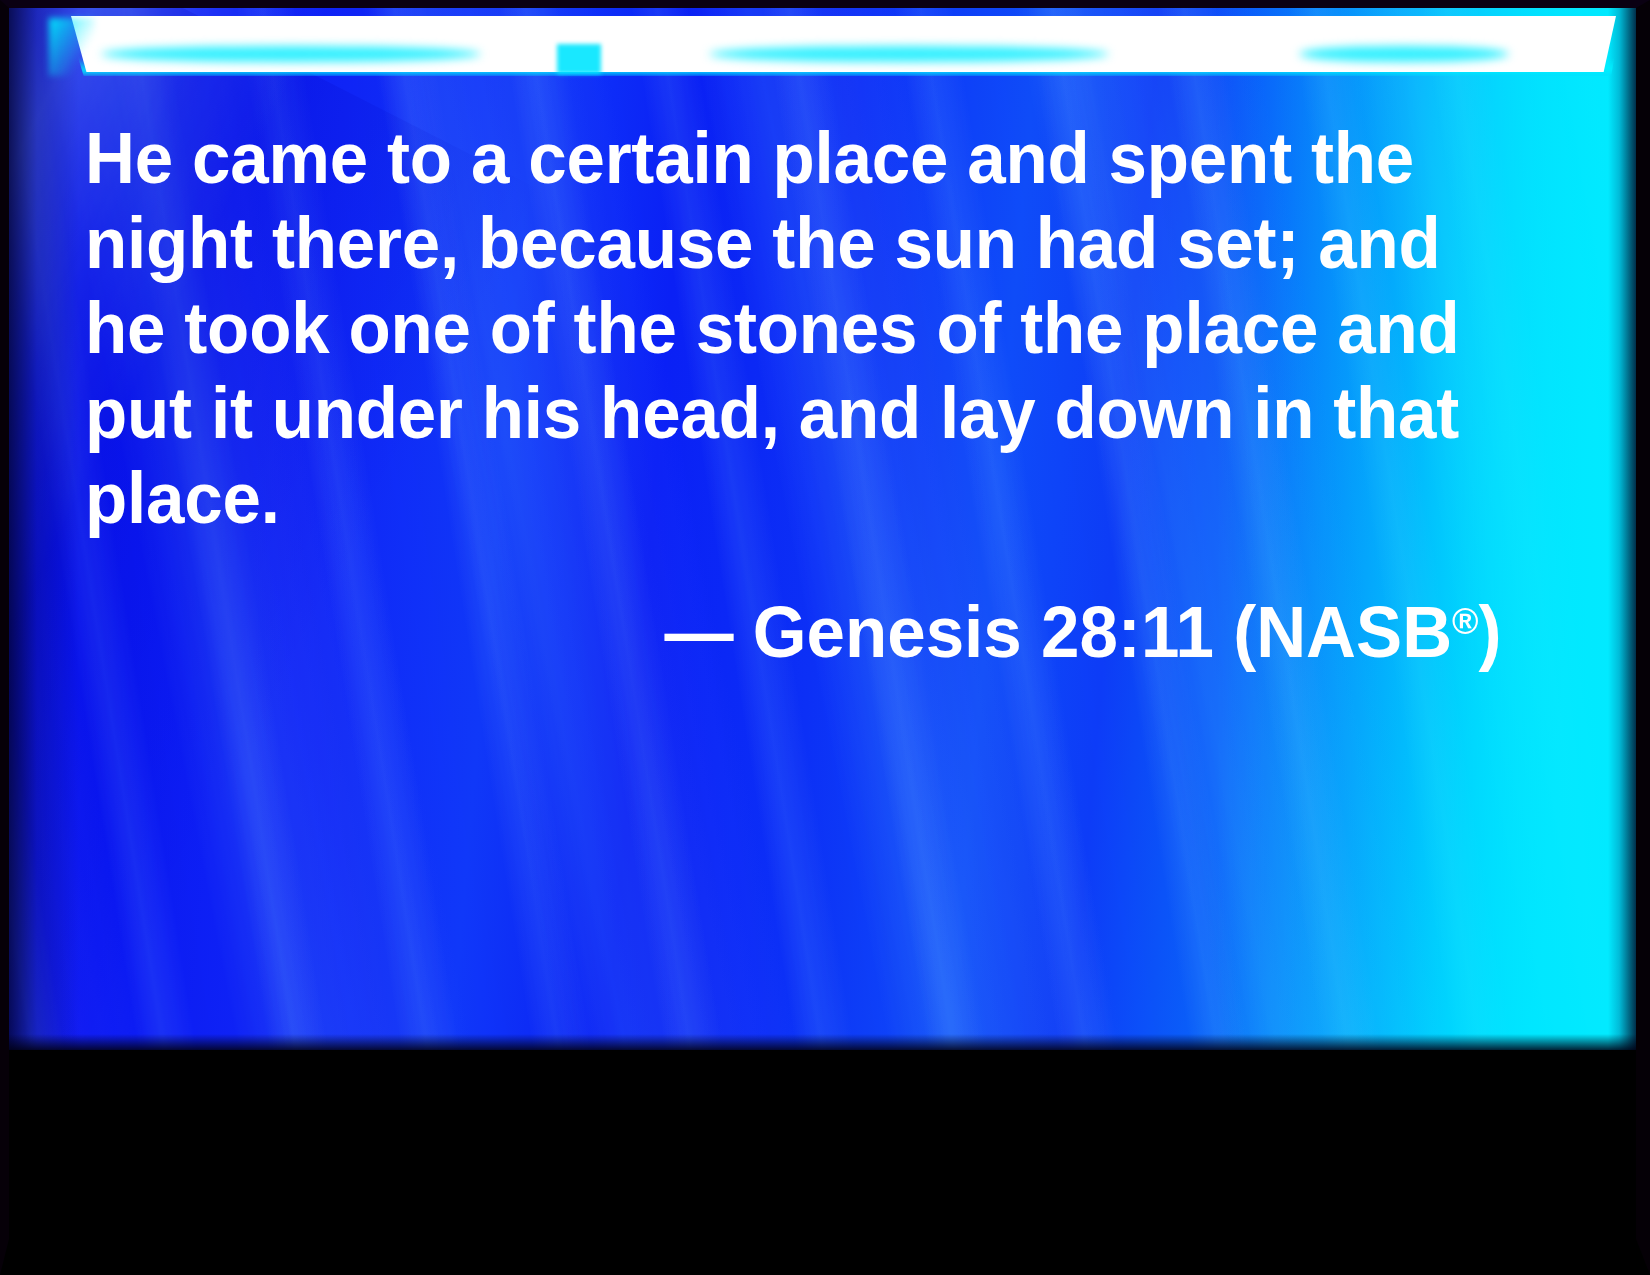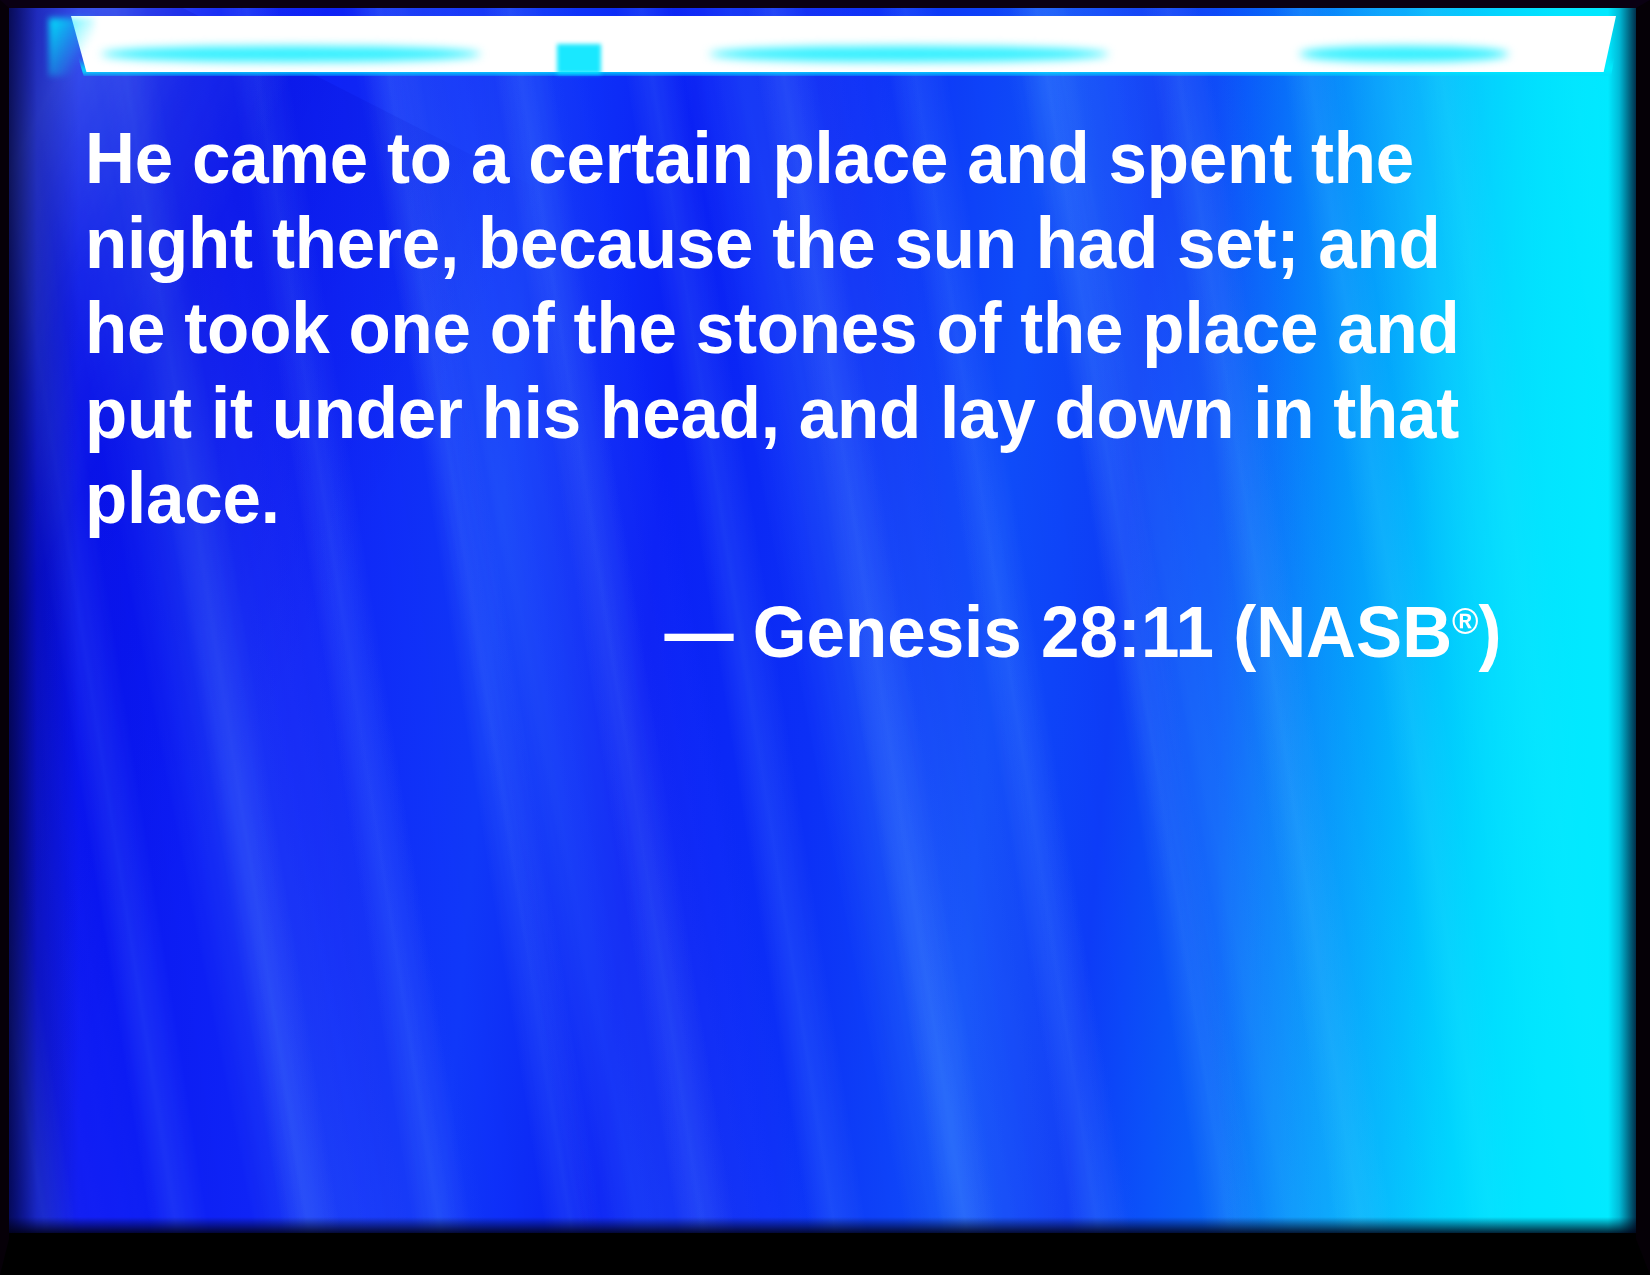--- a/index.html
+++ b/index.html
@@ -38,21 +38,21 @@
     pointer-events: none;
     z-index: 40;
   }
 
   
   #slide-canvas {
     position: absolute;
     left: 9px;
     top: 8px;
     width: 1627px;
-    height: 1225px;
+    height: 1042px;
     overflow: hidden;
     background: #0a14e8;
   }
 
   
   #bg-base {
     position: absolute;
     inset: 0;
     background: linear-gradient(95deg,
         #0d14ef 0%,

